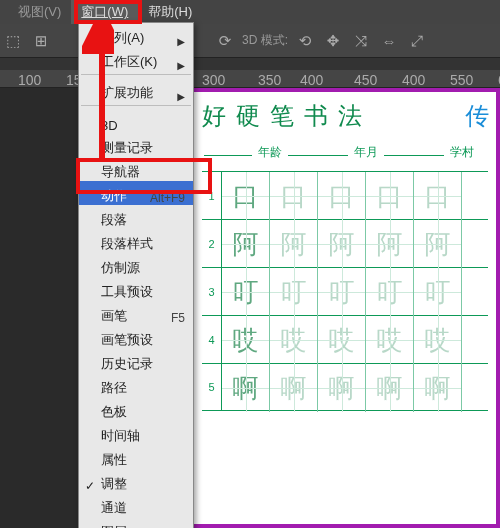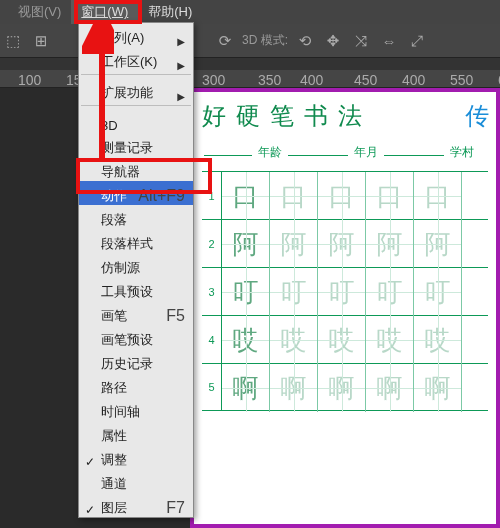--- a/index.html
+++ b/index.html
@@ -135,21 +135,21 @@
     align-items: flex-end;
     padding: 0 22px 0 22px;
     position: relative;
     cursor: default;
     font-size: 13px;
   }
   .dropdown-item .shortcut {
     position: absolute;
     right: 8px;
     color: #444;
-    font-size: 16px;
+    font-size: 12px;
   }
   .dropdown-item .arrow {
     position: absolute;
     right: 8px;
     font-size: 10px;
     color: #333;
   }
   .dropdown-item.highlight {
     background: #3b6fd1;
     color: #fff;
@@ -323,20 +323,23 @@
     <div class="dropdown-item">
       <span>画笔预设</span>
     </div>
     <div class="dropdown-item">
       <span>历史记录</span>
     </div>
     <div class="dropdown-item">
       <span>路径</span>
     </div>
     <div class="dropdown-item">
+      <span>色板</span>
+    </div>
+    <div class="dropdown-item">
       <span>时间轴</span>
     </div>
     <div class="dropdown-item">
       <span>属性</span>
     </div>
     <div class="dropdown-item">
       <span class="dropdown-check">✓</span>
       <span>调整</span>
     </div>
     <div class="dropdown-item">

